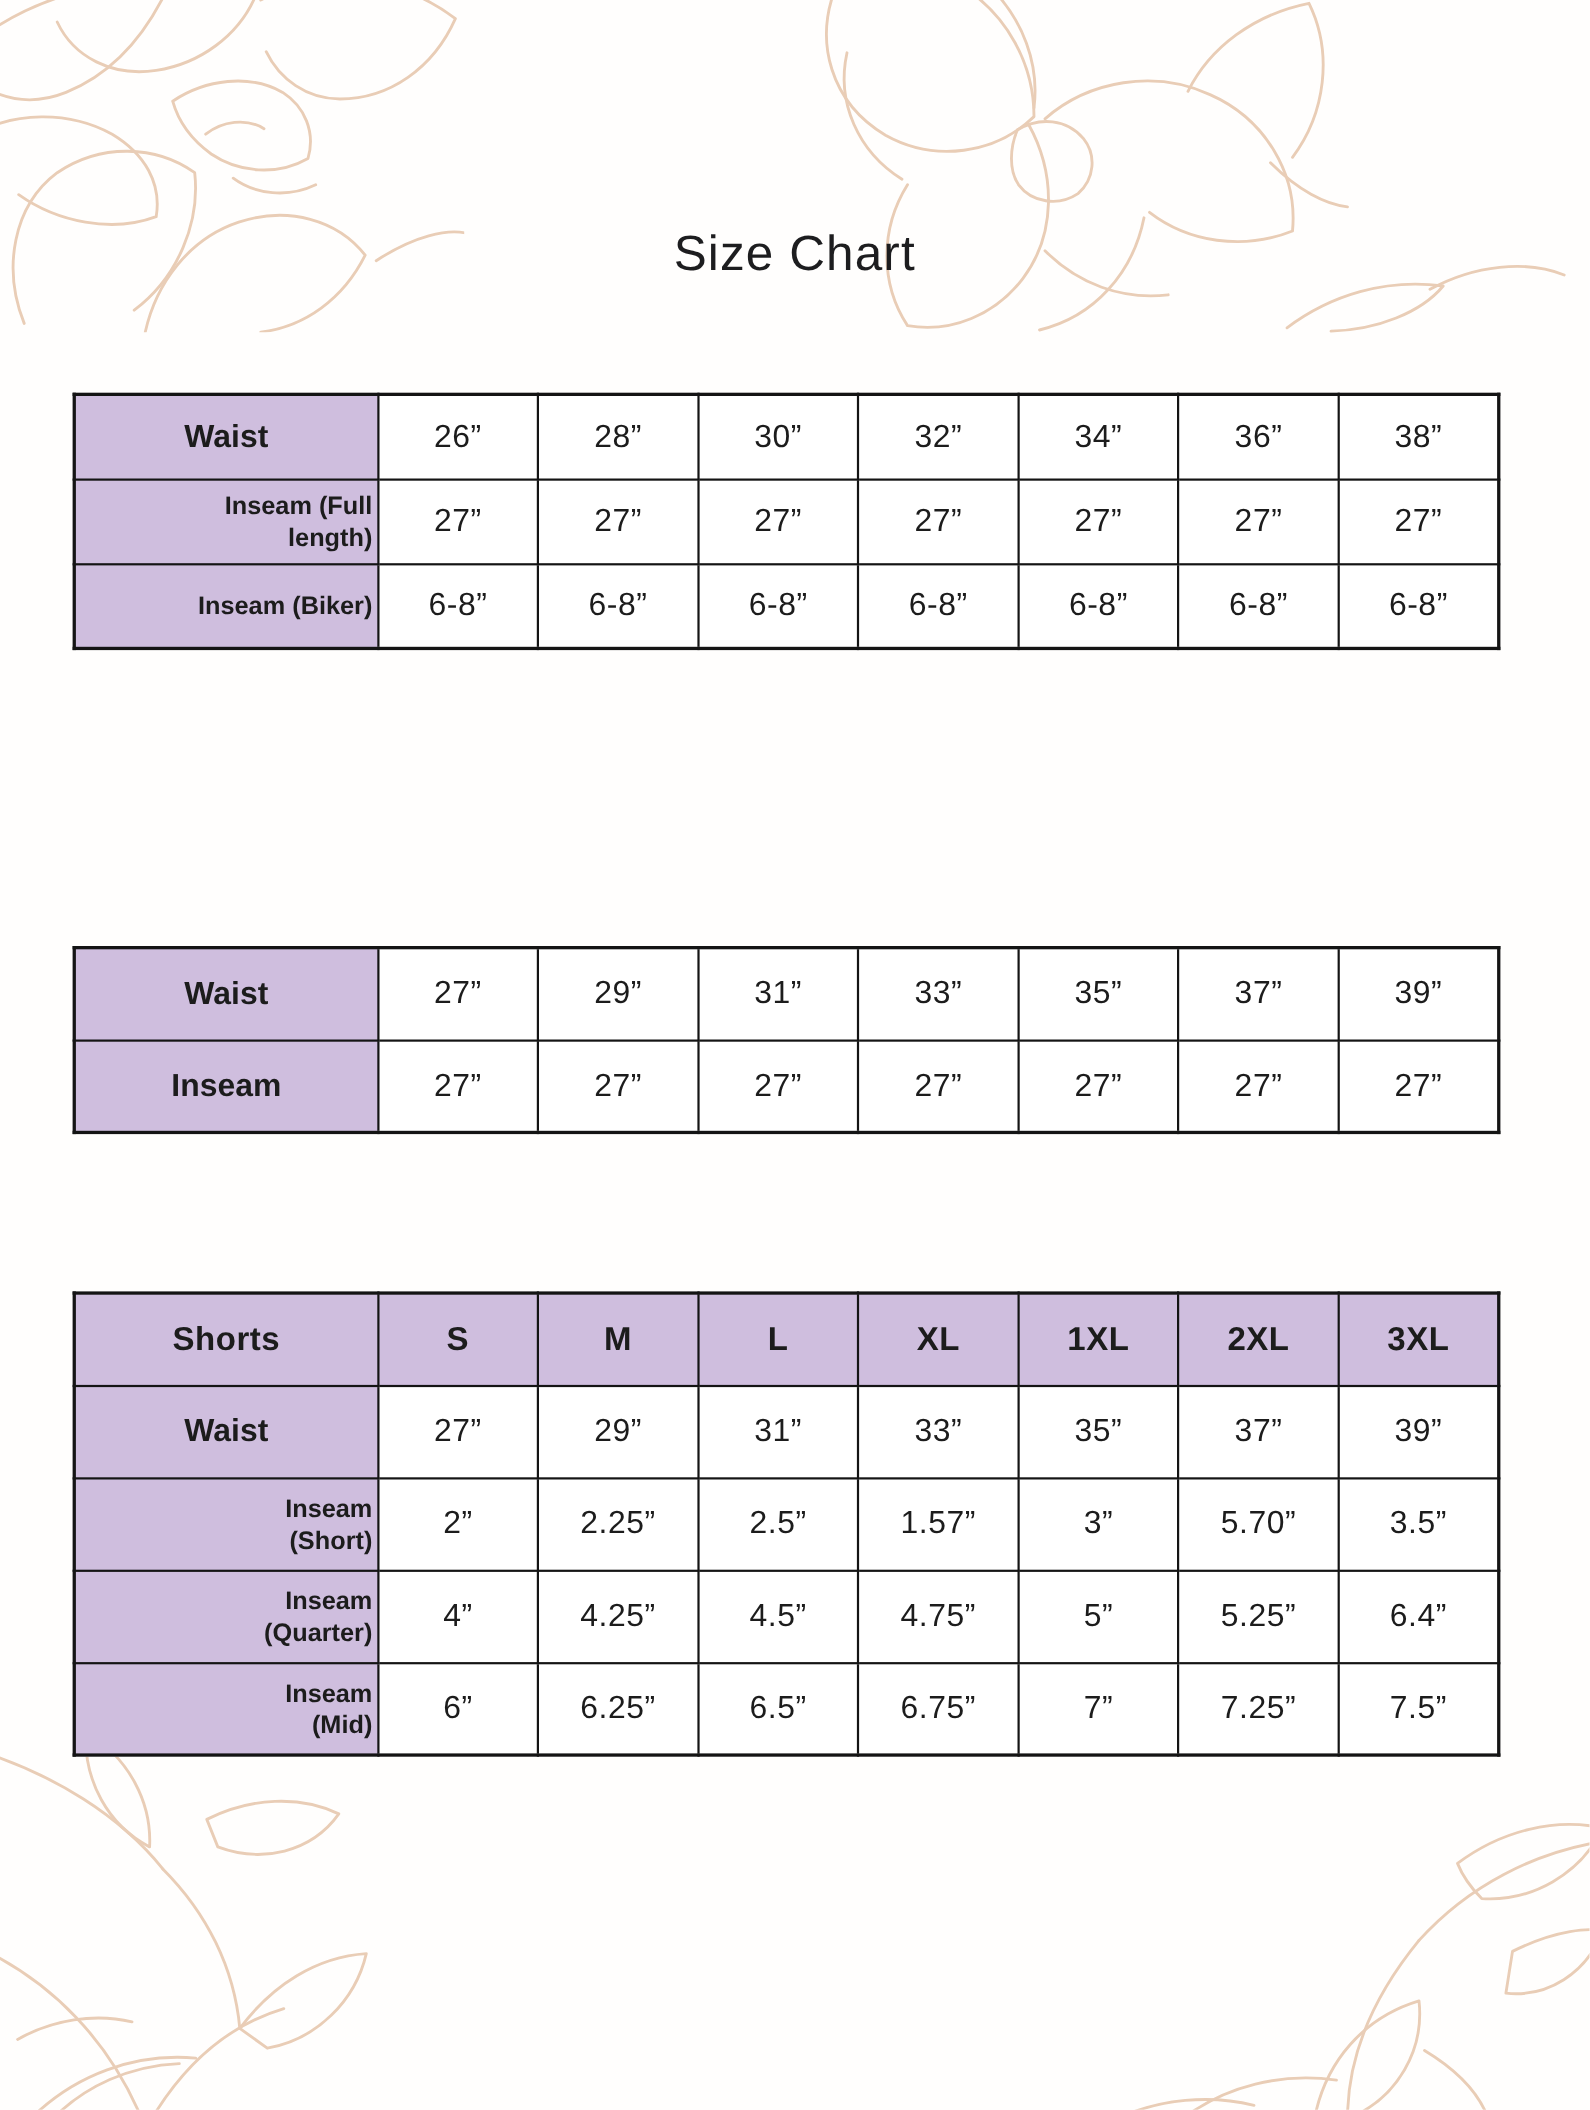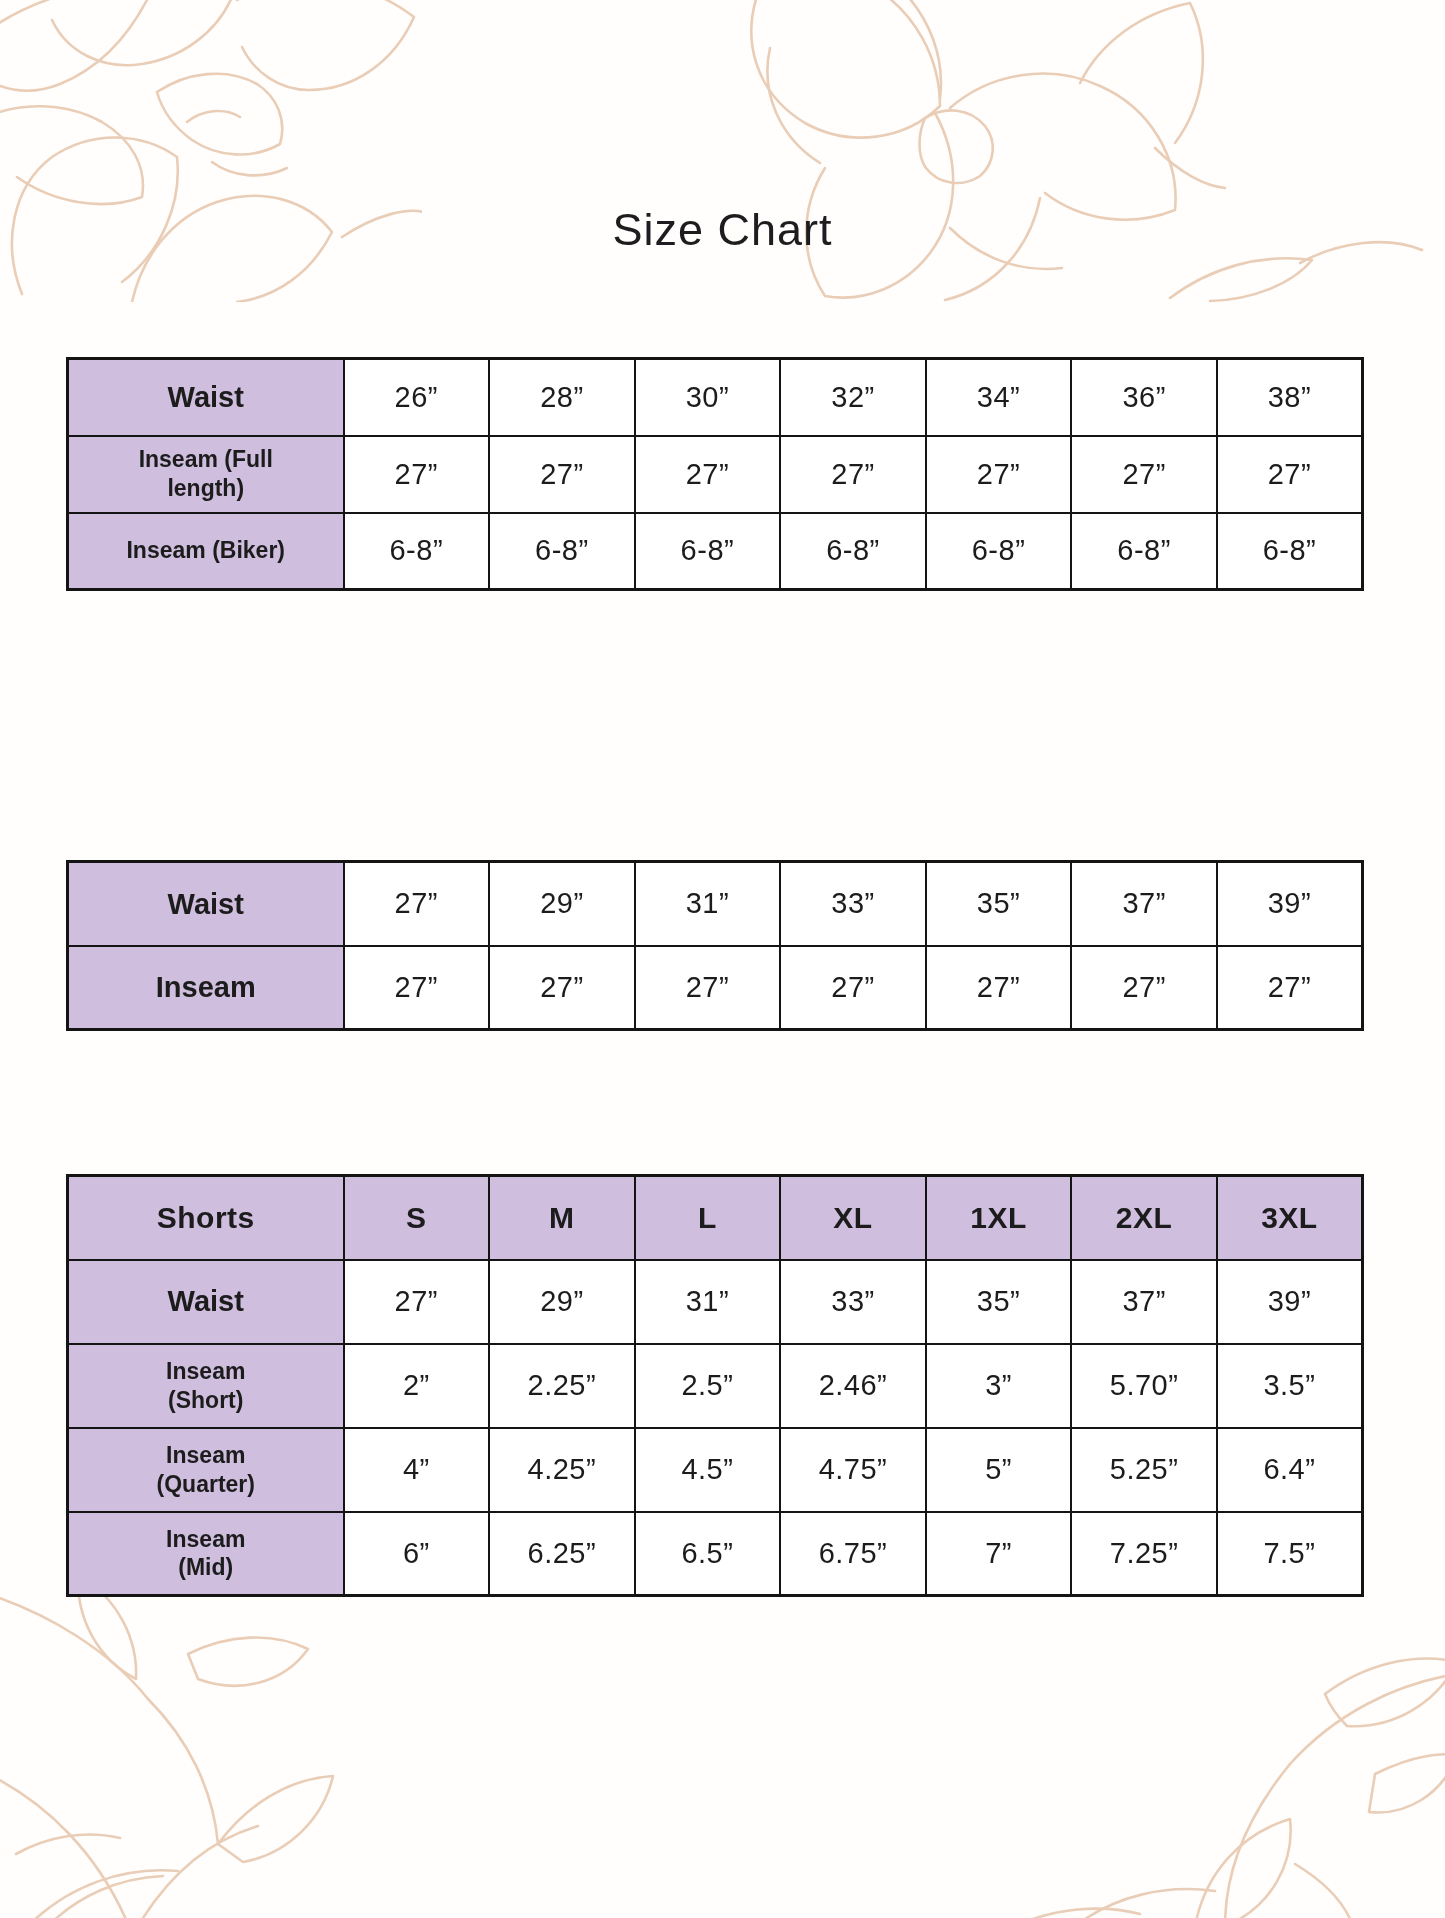--- a/index.html
+++ b/index.html
@@ -58,21 +58,21 @@
     font-weight:700;
     letter-spacing:0.5px;
   }
   th.row-label{
     background:#cfbede;
     font-weight:700;
     white-space:pre-line;
     line-height:1.25;
   }
   th.row-label.big{ font-size:29px; }
-  th.row-label.small{ font-size:23px; }
+  th.row-label.small{ font-size:23px;text-align:right; }
   td.val{
     background:#ffffff;
     font-size:29px;
     font-weight:400;
     letter-spacing:0.5px;
     color:#242424;
   }
   #table-0{ top:357px; }
   #table-1{ top:860px; }
   #table-2{ top:1174px; }
@@ -253,21 +253,21 @@
           <td class="val">35”</td>
           <td class="val">37”</td>
           <td class="val">39”</td>
         </tr>
         <tr>
           <th class="row-label small">Inseam
 (Short)</th>
           <td class="val">2”</td>
           <td class="val">2.25”</td>
           <td class="val">2.5”</td>
-          <td class="val">2.46”</td>
+          <td class="val">1.57”</td>
           <td class="val">3”</td>
           <td class="val">5.70”</td>
           <td class="val">3.5”</td>
         </tr>
         <tr>
           <th class="row-label small">Inseam
 (Quarter)</th>
           <td class="val">4”</td>
           <td class="val">4.25”</td>
           <td class="val">4.5”</td>

